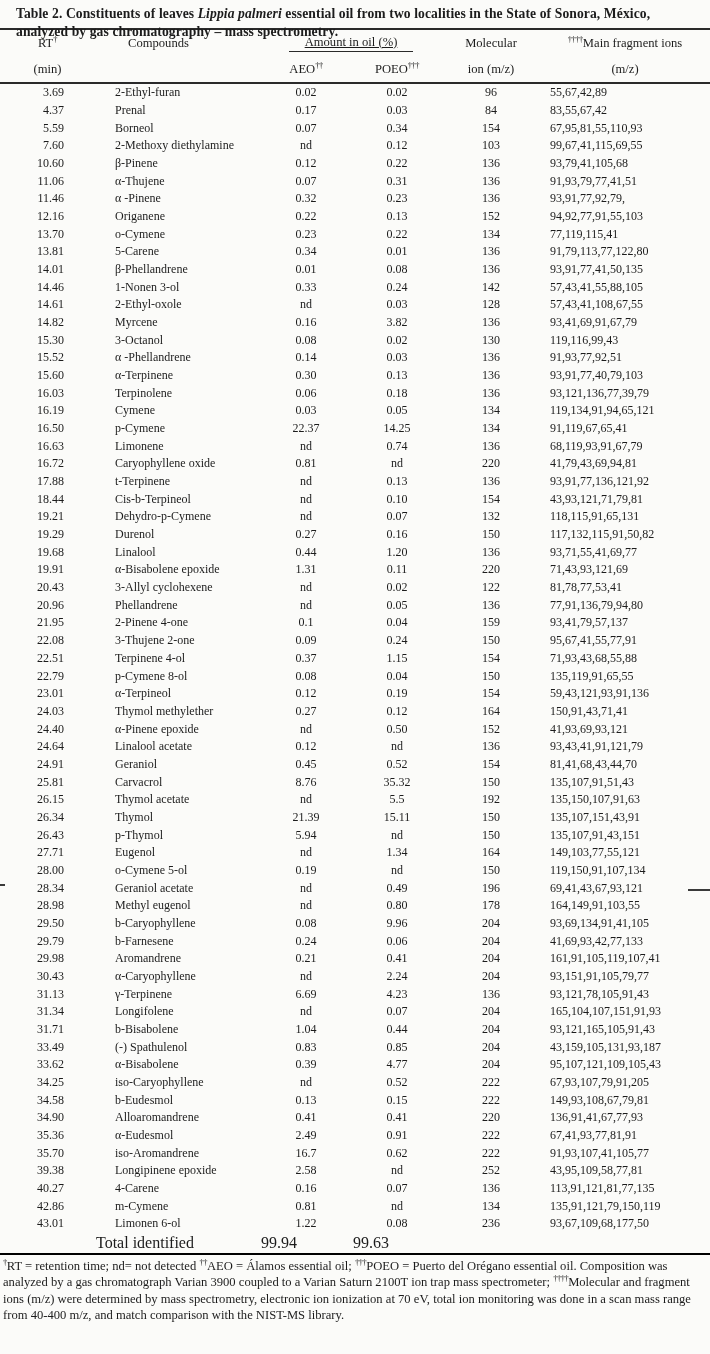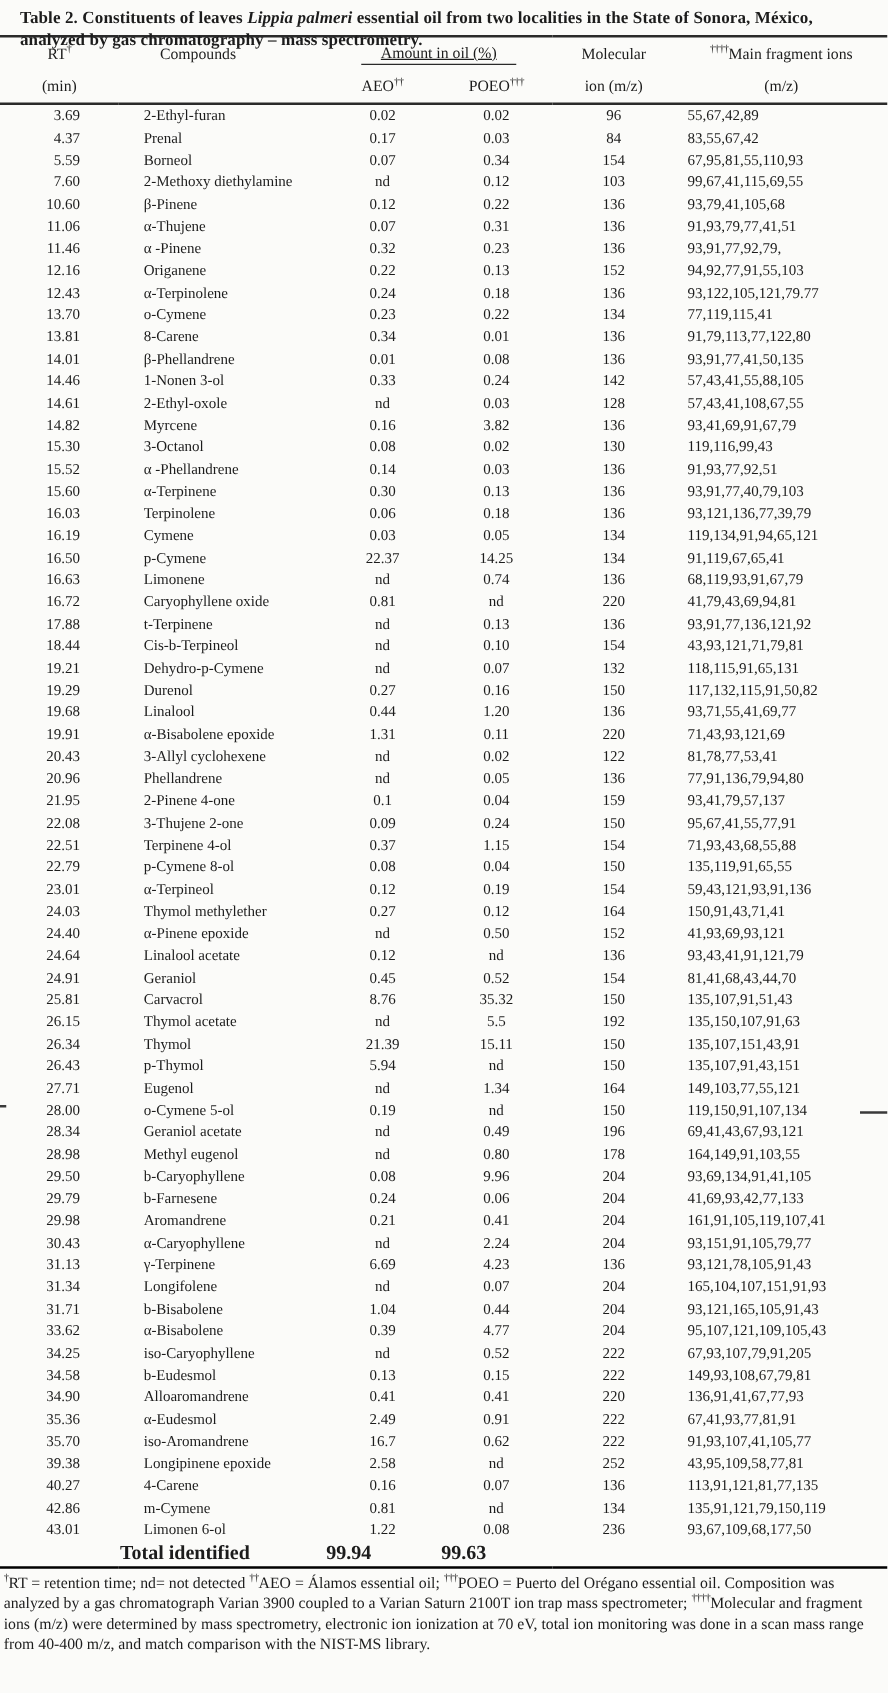--- a/index.html
+++ b/index.html
@@ -59,21 +59,21 @@
     font-size:12px;
     height:17.68px;
     padding:0;
     text-align:center;
     white-space:nowrap;
     overflow:hidden;
   }
   tbody td.cell-rt{text-align:right;padding-right:31px;}
   tbody td.cell-compound{text-align:left;padding-left:20px;}
   tbody td.cell-fragments{text-align:left;padding-left:10px;}
-  tr.total-row td{font-weight:bold;}
+  tr.total-row td{font-weight:normal;}
   .footnotes{
     box-sizing:border-box;
     padding:3px 5px 0 3px;
     font-size:12.6px;
     line-height:16.6px;
     text-align:left;
   }
   .artifact{
     position:absolute;
     background:#3a3a3a;
@@ -173,38 +173,30 @@
       </tr>
       <tr>
         <td class="cell-rt">12.16</td>
         <td class="cell-compound">Origanene</td>
         <td class="cell-aeo">0.22</td>
         <td class="cell-poeo">0.13</td>
         <td class="cell-molecular-ion">152</td>
         <td class="cell-fragments">94,92,77,91,55,103</td>
       </tr>
       <tr>
-        <td class="cell-rt">12.43</td>
-        <td class="cell-compound">α-Terpinolene</td>
-        <td class="cell-aeo">0.24</td>
-        <td class="cell-poeo">0.18</td>
-        <td class="cell-molecular-ion">136</td>
-        <td class="cell-fragments">93,122,105,121,79.77</td>
-      </tr>
-      <tr>
         <td class="cell-rt">13.70</td>
         <td class="cell-compound">o-Cymene</td>
         <td class="cell-aeo">0.23</td>
         <td class="cell-poeo">0.22</td>
         <td class="cell-molecular-ion">134</td>
         <td class="cell-fragments">77,119,115,41</td>
       </tr>
       <tr>
         <td class="cell-rt">13.81</td>
-        <td class="cell-compound">8-Carene</td>
+        <td class="cell-compound">5-Carene</td>
         <td class="cell-aeo">0.34</td>
         <td class="cell-poeo">0.01</td>
         <td class="cell-molecular-ion">136</td>
         <td class="cell-fragments">91,79,113,77,122,80</td>
       </tr>
       <tr>
         <td class="cell-rt">14.01</td>
         <td class="cell-compound">β-Phellandrene</td>
         <td class="cell-aeo">0.01</td>
         <td class="cell-poeo">0.08</td>
@@ -547,20 +539,28 @@
         <td class="cell-molecular-ion">204</td>
         <td class="cell-fragments">165,104,107,151,91,93</td>
       </tr>
       <tr>
         <td class="cell-rt">31.71</td>
         <td class="cell-compound">b-Bisabolene</td>
         <td class="cell-aeo">1.04</td>
         <td class="cell-poeo">0.44</td>
         <td class="cell-molecular-ion">204</td>
         <td class="cell-fragments">93,121,165,105,91,43</td>
+      </tr>
+      <tr>
+        <td class="cell-rt">33.49</td>
+        <td class="cell-compound">(-) Spathulenol</td>
+        <td class="cell-aeo">0.83</td>
+        <td class="cell-poeo">0.85</td>
+        <td class="cell-molecular-ion">204</td>
+        <td class="cell-fragments">43,159,105,131,93,187</td>
       </tr>
       <tr>
         <td class="cell-rt">33.62</td>
         <td class="cell-compound">α-Bisabolene</td>
         <td class="cell-aeo">0.39</td>
         <td class="cell-poeo">4.77</td>
         <td class="cell-molecular-ion">204</td>
         <td class="cell-fragments">95,107,121,109,105,43</td>
       </tr>
       <tr>

